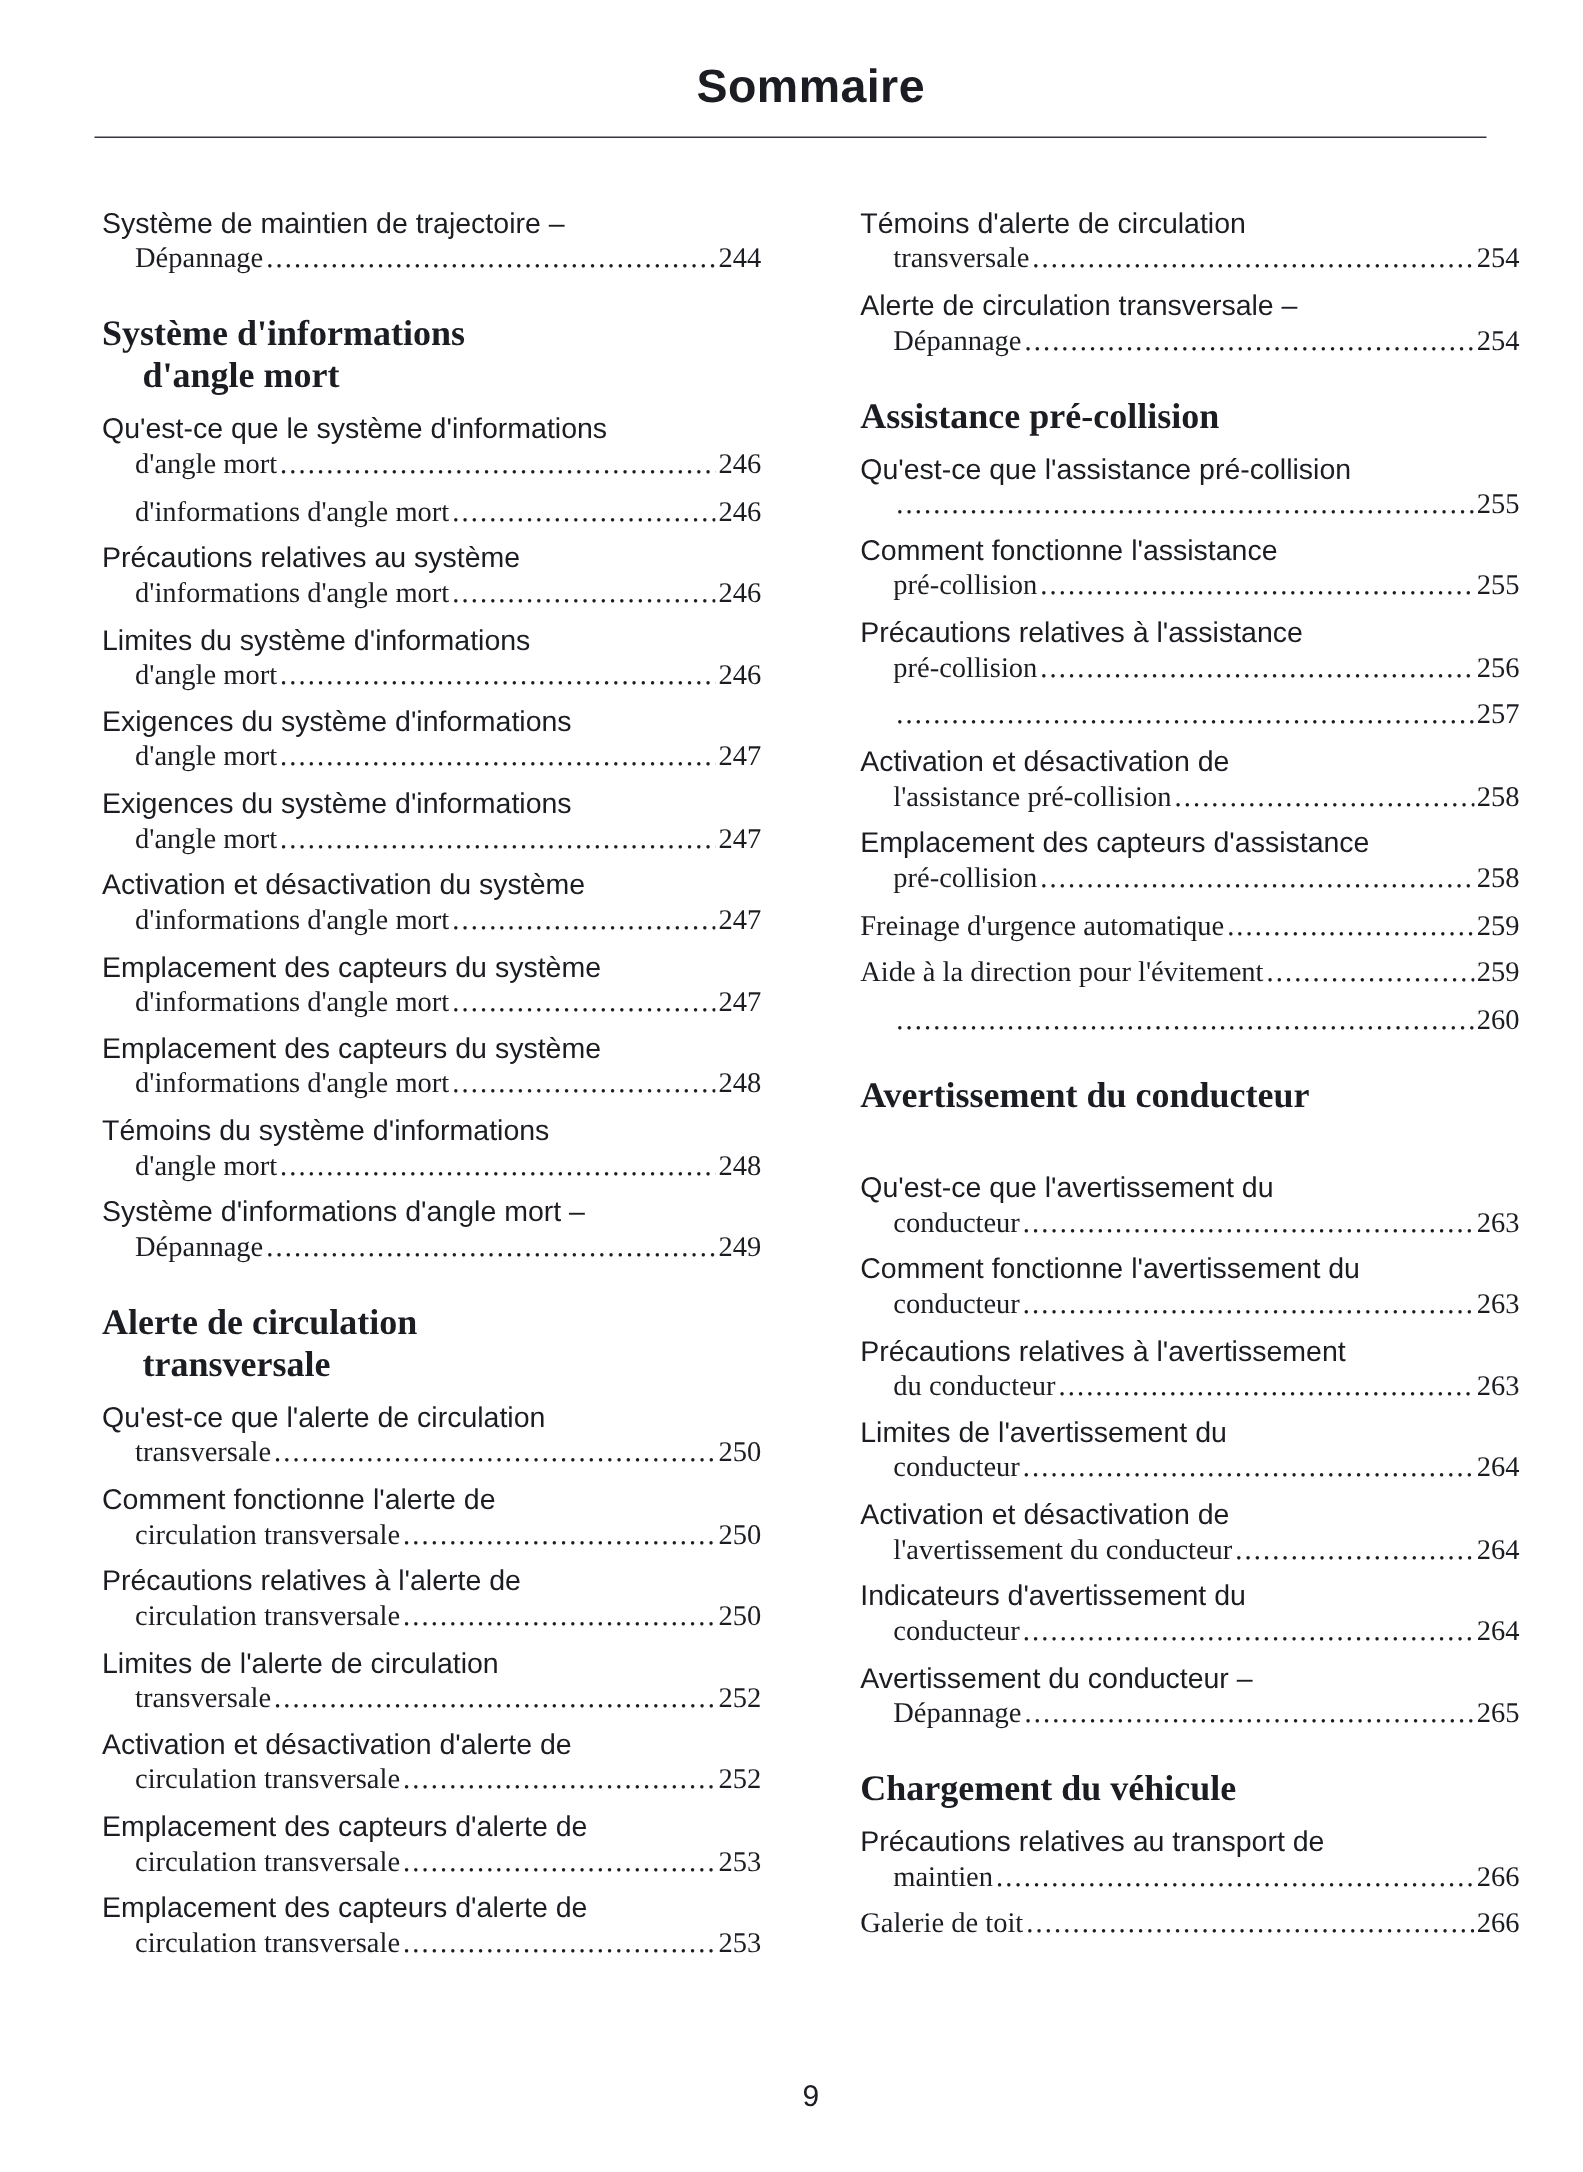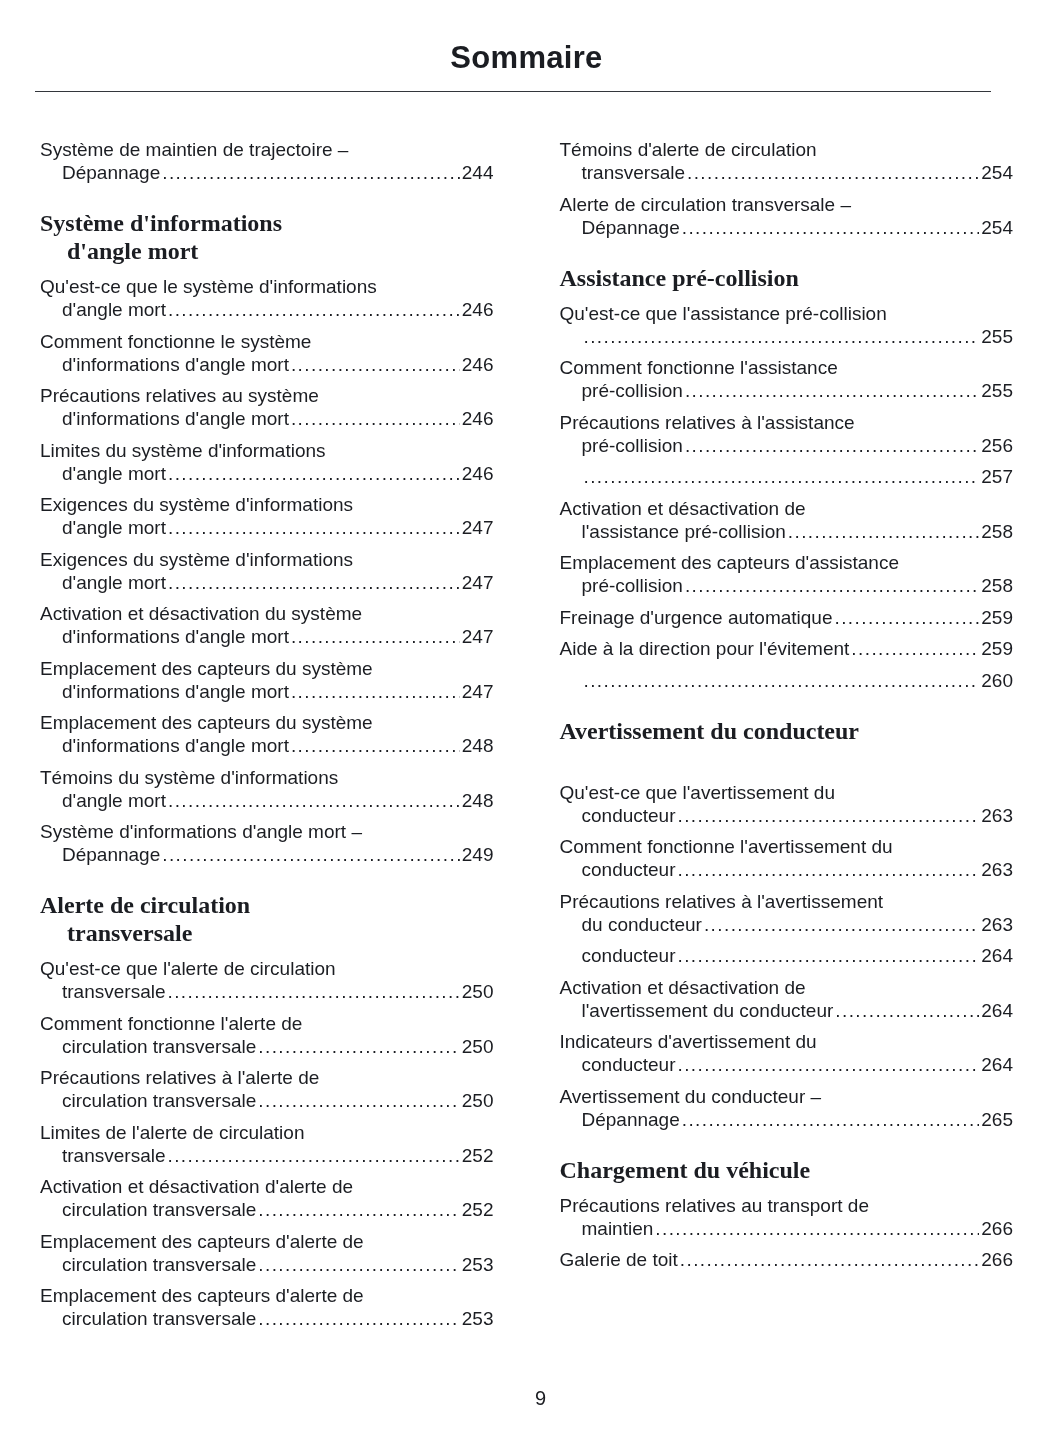--- a/index.html
+++ b/index.html
@@ -9,21 +9,21 @@
     background: #ffffff;
     color: #1b1d22;
     font-family: "Liberation Sans", sans-serif;
     overflow: hidden;
   }
   .page {
     position: relative;
     box-sizing: border-box;
     width: 100%;
     height: 100%;
-    padding: 40px 42px 0 40px;
+    padding: 40px 42px 0 68px;
   }
   .title {
     margin: 0;
     font-size: 31px;
     font-weight: 700;
     text-align: center;
     letter-spacing: 0.3px;
   }
   .rule {
     border-bottom: 1.6px solid #33363b;
@@ -43,20 +43,21 @@
   .toc-entry {
     font-size: 19px;
     line-height: 23px;
     margin-bottom: 8.5px;
   }
   .eline { white-space: nowrap; }
   .eline.cont { padding-left: 22px; }
   .eline.last {
     display: flex;
     align-items: center;
+    font-family: Liberation Serif, serif;
   }
   .etext { flex: 0 0 auto; }
   .dots {
     flex: 1 1 auto;
     overflow: hidden;
     min-width: 14px;
     margin: 0 2px;
   }
   .dots::after {
     content: "..........................................................................................................";
@@ -106,21 +107,20 @@
         </h2>
         <div class="toc-entry">
           <div class="eline">Qu'est-ce que le système d'informations</div>
           <div class="eline cont last">
             <span class="etext">d'angle mort</span>
             <span class="dots"></span>
             <span class="pgnum">246</span>
           </div>
         </div>
         <div class="toc-entry">
-          <div class="eline">Comment fonctionne le système</div>
           <div class="eline cont last">
             <span class="etext">d'informations d'angle mort</span>
             <span class="dots"></span>
             <span class="pgnum">246</span>
           </div>
         </div>
         <div class="toc-entry">
           <div class="eline">Précautions relatives au système</div>
           <div class="eline cont last">
             <span class="etext">d'informations d'angle mort</span>
@@ -363,20 +363,21 @@
         </div>
         <div class="toc-entry">
           <div class="eline">Précautions relatives à l'avertissement</div>
           <div class="eline cont last">
             <span class="etext">du conducteur</span>
             <span class="dots"></span>
             <span class="pgnum">263</span>
           </div>
         </div>
         <div class="toc-entry">
+          <div class="eline">Limites de l'avertissement du</div>
           <div class="eline cont last">
             <span class="etext">conducteur</span>
             <span class="dots"></span>
             <span class="pgnum">264</span>
           </div>
         </div>
         <div class="toc-entry">
           <div class="eline">Activation et désactivation de</div>
           <div class="eline cont last">
             <span class="etext">l'avertissement du conducteur</span>

